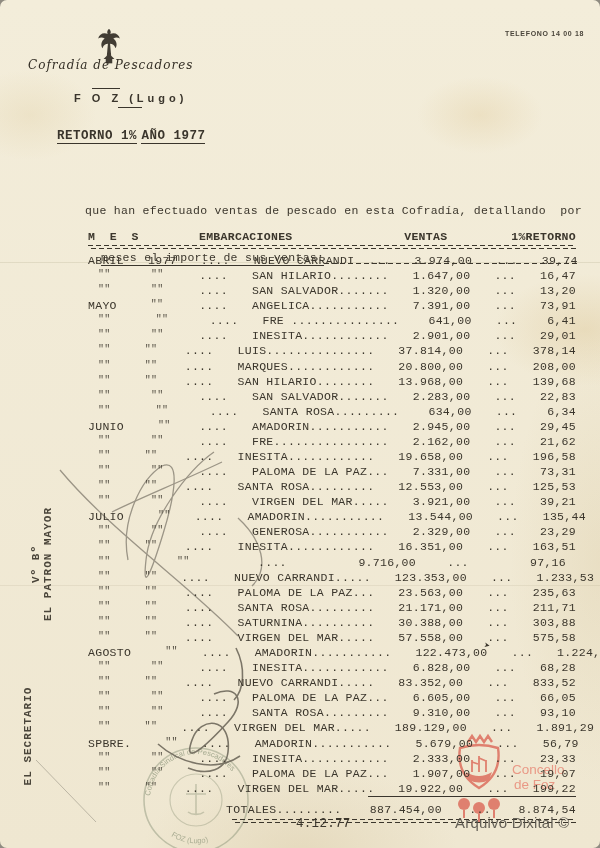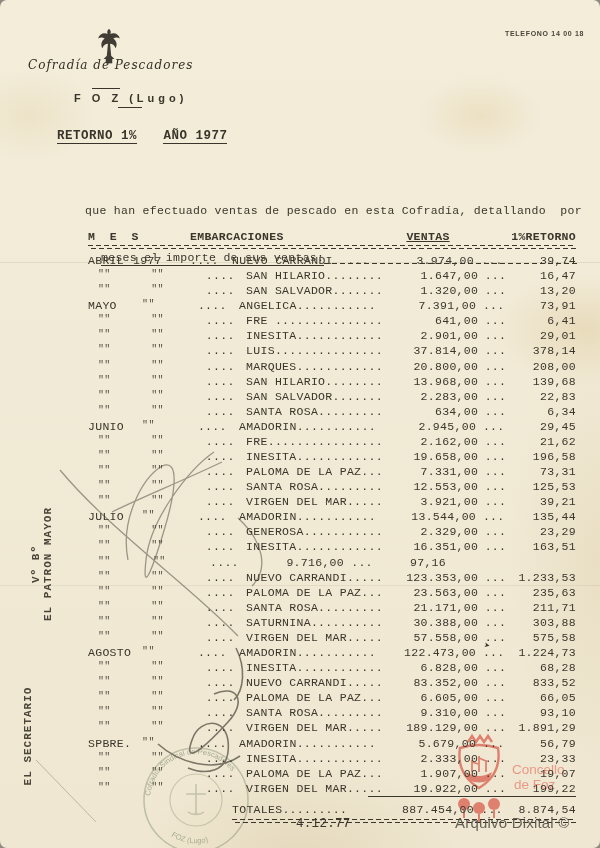--- a/index.html
+++ b/index.html
@@ -25,33 +25,33 @@
     border-bottom:1.3px solid #3a352c;display:inline-block;padding-bottom:0px;margin-bottom:2px;}
   
   .intro{font-size:11.5px;line-height:15.5px;white-space:pre;}
   .intro .u{border-bottom:1.3px solid #3a352c;margin-left:16px;}
   .dash1{height:2px;background:repeating-linear-gradient(90deg,#3b362c 0 5px,transparent 5px 8px) 0 0/100% 1.3px no-repeat;}
   .dline{height:5px;background-image:
       repeating-linear-gradient(90deg,#3b362c 0 5px,transparent 5px 8px),
       repeating-linear-gradient(90deg,#3b362c 0 5px,transparent 5px 8px);
     background-size:100% 1.3px,100% 1.3px;background-position:0 0,3px 3px;background-repeat:no-repeat;}
   
-  .thead,.trow,.totrow{display:flex;font-size:11.5px;}
+  .thead,.trow,.totrow{display:flex;font-size:11.5px;gap:24px;}
   .trow{height:15.08px;}
   .tcell{display:inline-block;white-space:pre;overflow:visible;}
   .c-month{width:45px;}
   .c-year{width:57px;}
   .c-dots{width:42px;}
   .c-boat{width:150px;}
   .c-ventas{width:92px;text-align:right;}
   .c-sep{width:36px;text-align:center;}
   .c-ret{width:66px;text-align:right;}
   .h-mes{width:102px;letter-spacing:4px;font-weight:bold;}
   .h-emb{width:192px;font-weight:bold;}
-  .h-ven{width:92px;text-align:center;font-weight:bold;text-decoration:underline;}
+  .h-ven{width:92px;text-align:center;font-weight:bold;}
   .h-ret{width:102px;text-align:right;font-weight:bold;}
   .ditto{font-size:10px;opacity:.85;}
   
   .vert{transform:rotate(-90deg);font-family:"Liberation Mono",monospace;font-size:11px;font-weight:bold;
     color:#4a453a;text-align:center;letter-spacing:1px;white-space:nowrap;}
   
   .datetxt{font-size:12.5px;}
   .watermark{font-size:15px;color:#56524a;opacity:.9;letter-spacing:.2px;}
   .concello{color:#e9907e;font-size:13.5px;line-height:15px;opacity:.9;}
   .crease{position:absolute;left:0;width:600px;height:1px;background:rgba(110,95,60,.12);}
@@ -129,21 +129,21 @@
       </svg>
     </div>
     <div class="abs org-script" style="left:28px;top:58px">Cofradía de Pescadores</div>
     <div class="abs rule" style="left:92px;top:88px;width:28px"></div>
     <div class="abs org-town" style="left:74px;top:92px">F O Z  (Lugo)</div>
     <div class="abs rule" style="left:118px;top:107px;width:24px"></div>
     <div class="abs tel" style="left:505px;top:30px">TELEFONO 14 00 18</div>
 
     <div class="abs subject" style="left:57px;top:125px">
       <div>RETORNO 1%</div>
-      <div style="margin-left:22px">AÑO 1977</div>
+      <div style="margin-left:0">AÑO 1977</div>
     </div>
 
     <div class="abs tw intro" style="left:85px;top:172px;width:492px">
       <div>que han efectuado ventas de pescado en esta Cofradía, detallando  por</div>
       <div style="display:flex;align-items:flex-end">
         <span class="u">meses el importe de sus ventas:</span>
         <span class="dash1" style="flex:1;margin-bottom:1px"></span>
       </div>
     </div>
 

